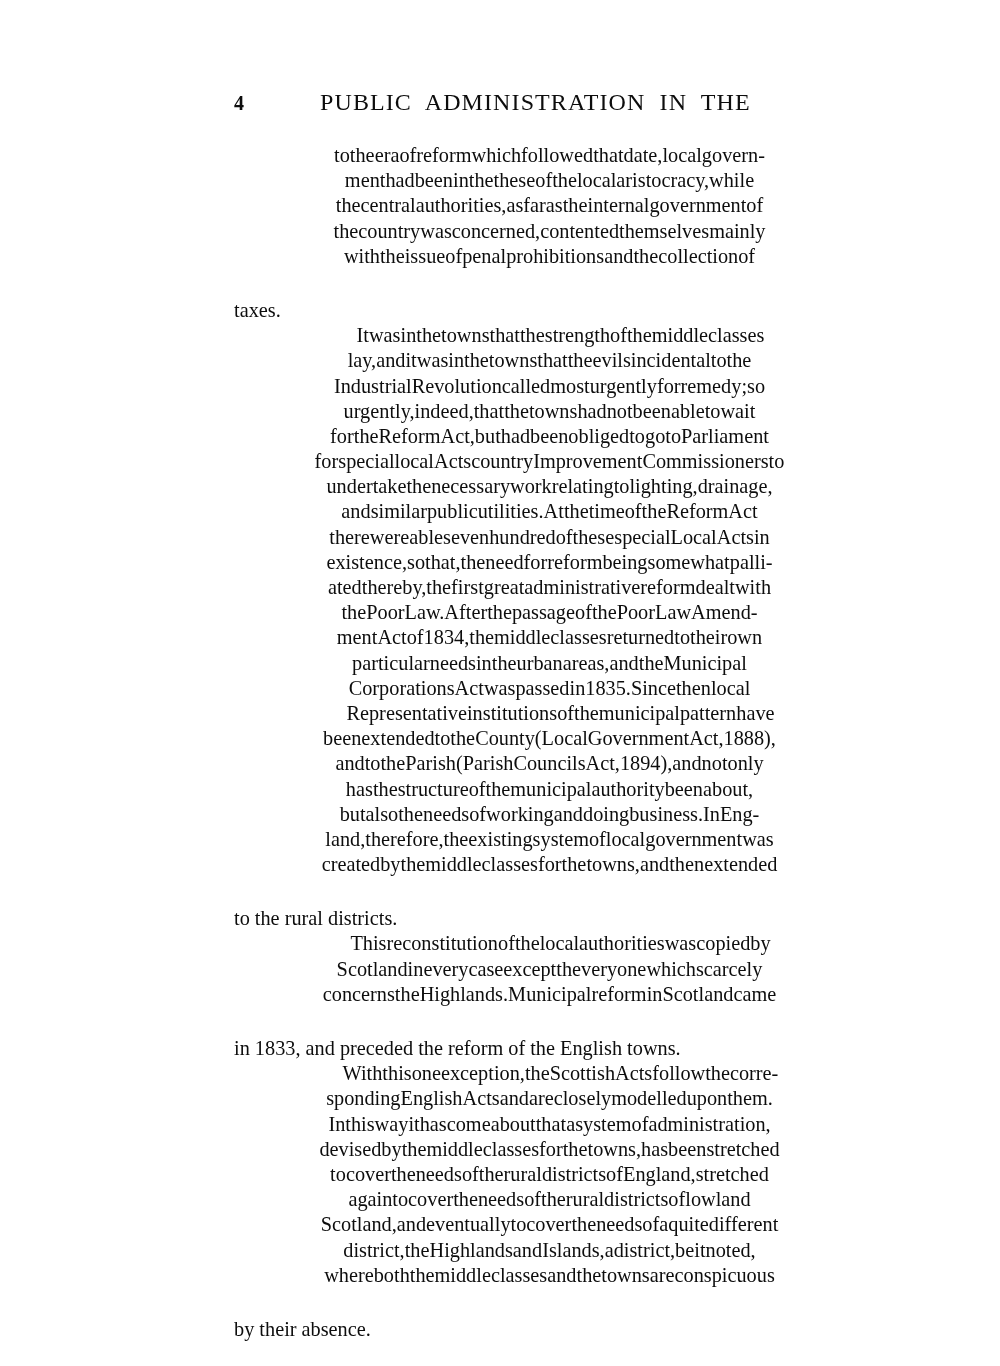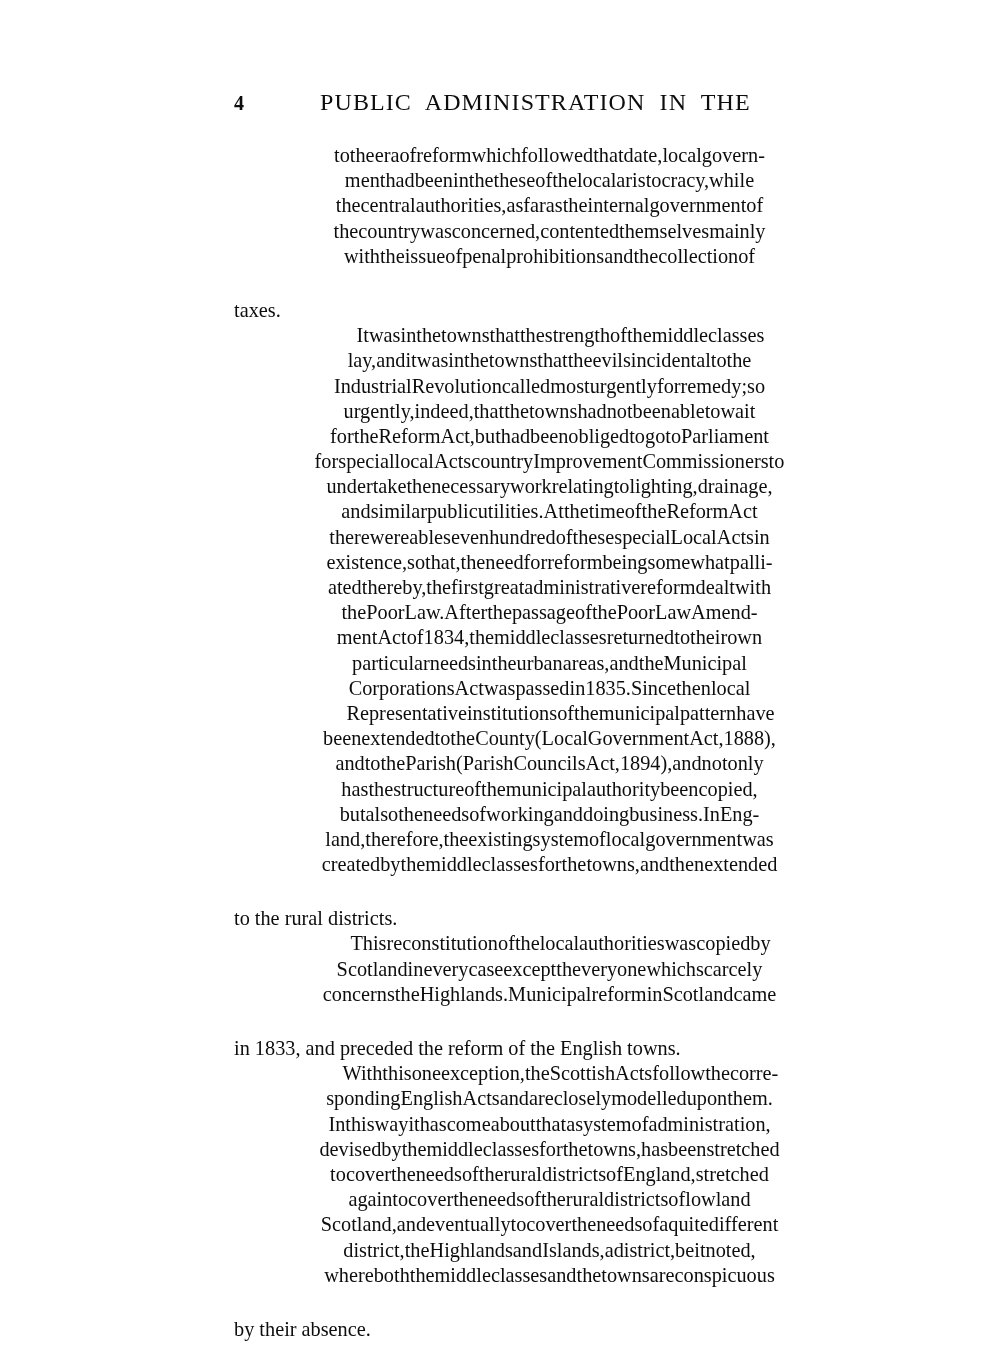--- a/index.html
+++ b/index.html
@@ -385,21 +385,21 @@
         </div>
         <div class="ln">
           <span>has</span>
           <span>the</span>
           <span>structure</span>
           <span>of</span>
           <span>the</span>
           <span>municipal</span>
           <span>authority</span>
           <span>been</span>
-          <span>copied,</span>
+          <span>about,</span>
         </div>
         <div class="ln">
           <span>but</span>
           <span>also</span>
           <span>the</span>
           <span>needs</span>
           <span>of</span>
           <span>working</span>
           <span>and</span>
           <span>doing</span>

